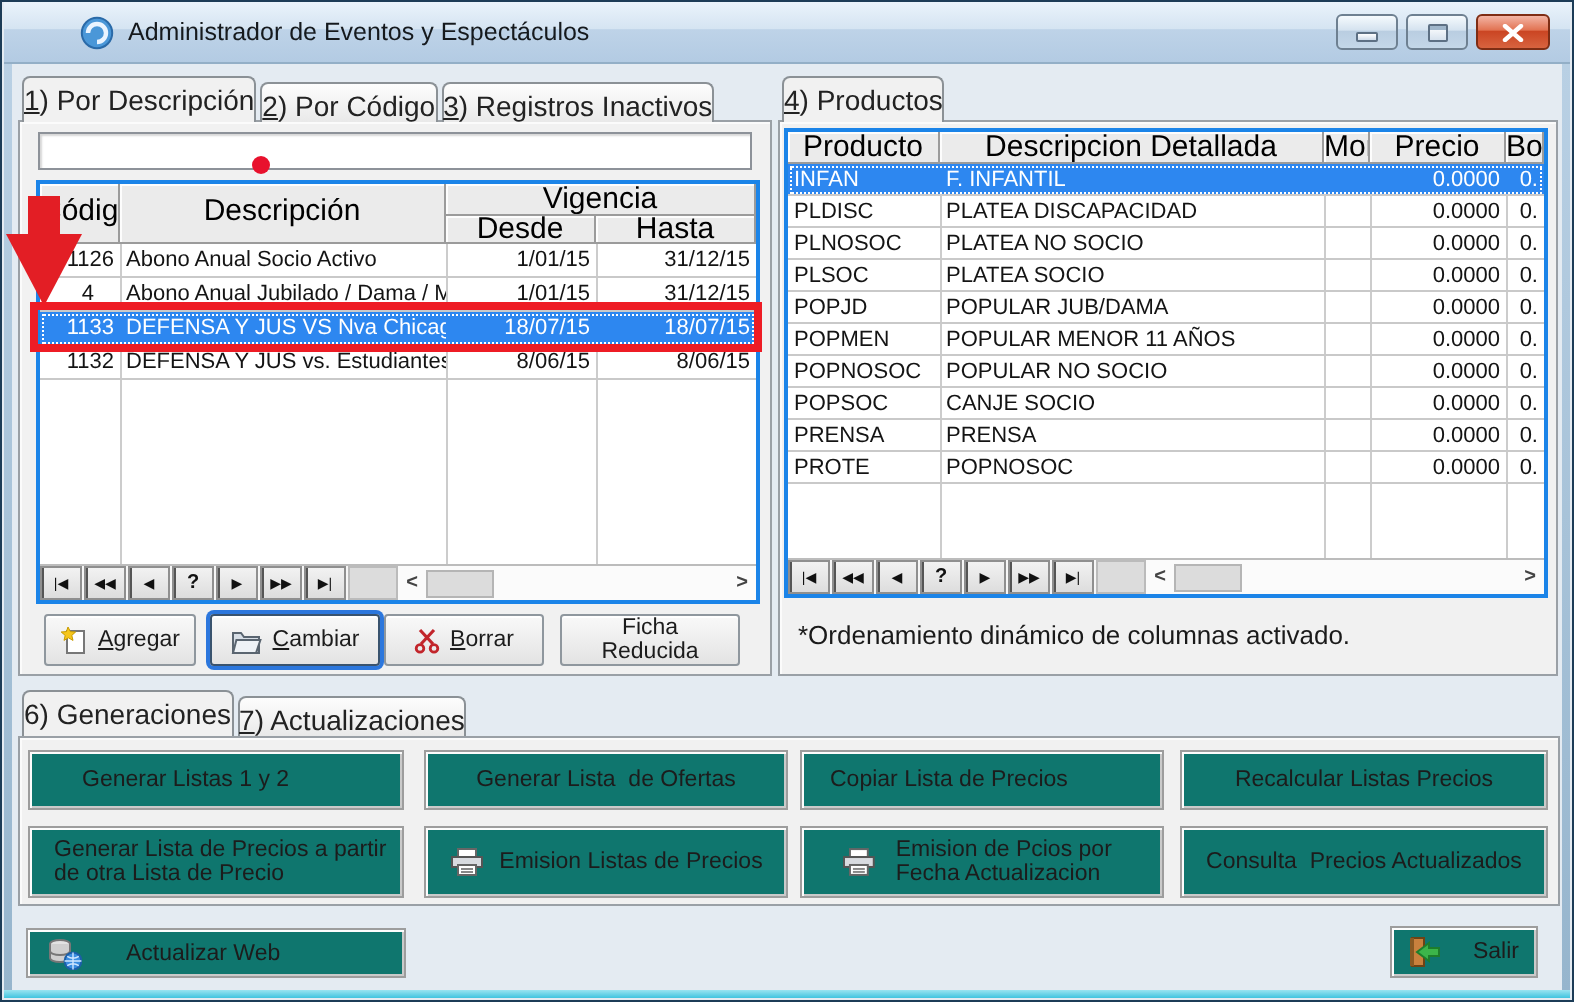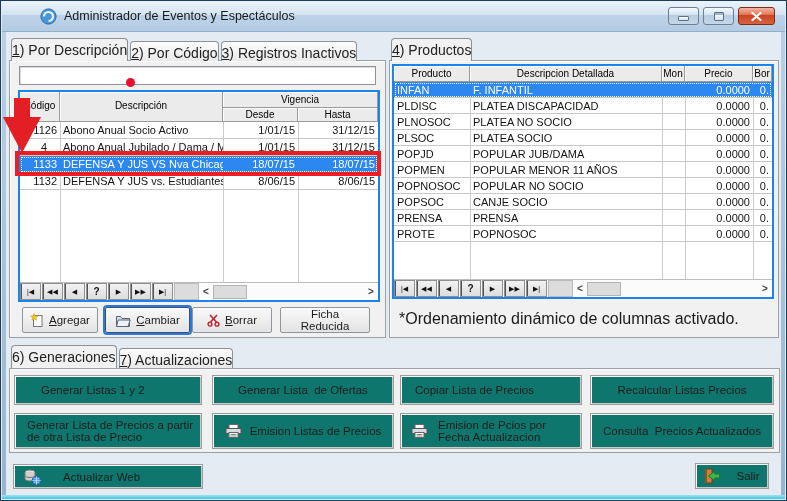--- a/index.html
+++ b/index.html
@@ -22,21 +22,21 @@
   
   .tabstrip{position:absolute;display:flex;align-items:flex-end;height:23px;z-index:6;}
   .tab{height:20px;padding:3px 0 0;margin-right:2px;font-size:14px;color:#222;
     background:linear-gradient(#fdfdfd,#e9e9e9);border:1px solid #8b9196;border-bottom:none;border-radius:4px 4px 0 0;white-space:nowrap;}
   .tab.active{height:23px;background:#f1f1f1;z-index:7;}
   .page{position:absolute;background:#f1f1f1;border:1px solid #9aa0a6;box-shadow:inset 1px 1px 0 #fbfbfb;}
 
   
   .grid{position:absolute;border:2px solid #1b84e8;background:#fff;overflow:hidden;}
   .hcell{background:#ebebeb;border-right:1px solid #9b9b9b;border-bottom:1px solid #9b9b9b;
-    box-shadow:inset 1px 1px 0 #fdfdfd;font-size:10px;text-align:center;overflow:hidden;white-space:nowrap;}
+    box-shadow:inset 1px 1px 0 #fdfdfd;font-size:15px;text-align:center;overflow:hidden;white-space:nowrap;}
   .lheader{display:grid;grid-template-columns:40px 163px 75px 80px;grid-template-rows:16px 14px;}
   .h-codigo{grid-area:1/1/3/2;line-height:28px;}
   .h-desc{grid-area:1/2/3/3;line-height:28px;}
   .h-vig{grid-area:1/3/2/5;line-height:15px;}
   .h-desde{grid-area:2/3/3/4;line-height:13px;}
   .h-hasta{grid-area:2/4/3/5;line-height:13px;}
   .rheader{display:grid;grid-template-columns:76px 192px 23px 68px 19px;height:16px;}
   .rheader .hcell{line-height:15px;}
   .gbody{position:absolute;left:0;right:0;background-repeat:no-repeat;}
   .gbody.lcols{background-image:linear-gradient(#ccc,#ccc),linear-gradient(#ccc,#ccc),linear-gradient(#ccc,#ccc);
@@ -65,21 +65,21 @@
   .thumb{width:34px;height:14px;background:#dcdcdc;border:1px solid #b5b5b5;}
 
   
   .btn{position:absolute;display:flex;align-items:center;justify-content:center;gap:5px;font-size:11.5px;color:#1c1c1c;
     background:linear-gradient(#f9f9f9,#e3e3e3);border:1px solid #8f979e;border-radius:2px;box-shadow:inset 0 1px 0 #fff;}
   .btn.focused{box-shadow:0 0 0 2px #2c77dd, inset 0 1px 0 #fff;border-color:#39536e;}
   .bigbtn{position:absolute;display:flex;align-items:center;justify-content:center;gap:8px;font-size:11.5px;color:#1c1c1c;
     background:#0f766e;border:1px solid #9d9d9d;box-shadow:inset 1px 1px 0 #fcfcfc, inset -1px -1px 0 #cacaca;white-space:pre-wrap;}
   .bigbtn.left{justify-content:flex-start;text-align:left;}
   .input{position:absolute;background:#fff;border:1px solid #8d9299;box-shadow:inset 1px 1px 1px #d7d7d7;font-size:11px;padding:0 3px;}
-  .note{position:absolute;font-size:16px;color:#1a1a1a;}
+  .note{position:absolute;font-size:13px;color:#1a1a1a;}
 
   
   .anno{position:absolute;z-index:50;pointer-events:none;}
   .dot{width:9px;height:9px;border-radius:50%;background:#e8112d;}
   .arrow-shaft{width:16px;height:19px;background:#e31e25;}
   .arrow-head{width:0;height:0;border-left:19px solid transparent;border-right:19px solid transparent;border-top:36px solid #e31e25;}
   .redbox{border:4px solid #ee1c25;background:transparent;}
 </style>
 </head>
 <body>
@@ -327,21 +327,21 @@
     <button class="bigbtn" style="left:202px;top:44px;width:182px;height:36px;">
       <svg width="17" height="14" viewBox="0 0 17 14">
         <rect x="4" y="0.5" width="9" height="4" fill="#fff" stroke="#666"></rect>
         <rect x="1" y="4.5" width="15" height="5" fill="#d8dbe0" stroke="#555"></rect>
         <rect x="4" y="8.5" width="9" height="5" fill="#fff" stroke="#666"></rect>
         <line x1="5.5" y1="10.5" x2="11.5" y2="10.5" stroke="#888"></line>
         <line x1="5.5" y1="12" x2="11.5" y2="12" stroke="#888"></line>
       </svg>
       <span>Emision Listas de Precios</span>
     </button>
-    <button class="bigbtn left" style="left:390px;top:44px;width:182px;height:36px;padding-left:10px;gap:10px;">
+    <button class="bigbtn left" style="left:390px;top:44px;width:182px;height:36px;padding-left:20px;gap:10px;">
       <svg width="17" height="14" viewBox="0 0 17 14">
         <rect x="4" y="0.5" width="9" height="4" fill="#fff" stroke="#666"></rect>
         <rect x="1" y="4.5" width="15" height="5" fill="#d8dbe0" stroke="#555"></rect>
         <rect x="4" y="8.5" width="9" height="5" fill="#fff" stroke="#666"></rect>
         <line x1="5.5" y1="10.5" x2="11.5" y2="10.5" stroke="#888"></line>
         <line x1="5.5" y1="12" x2="11.5" y2="12" stroke="#888"></line>
       </svg>
       <span style="width:128px;">Emision de Pcios por Fecha Actualizacion</span>
     </button>
     <button class="bigbtn" style="left:580px;top:44px;width:184px;height:36px;">

